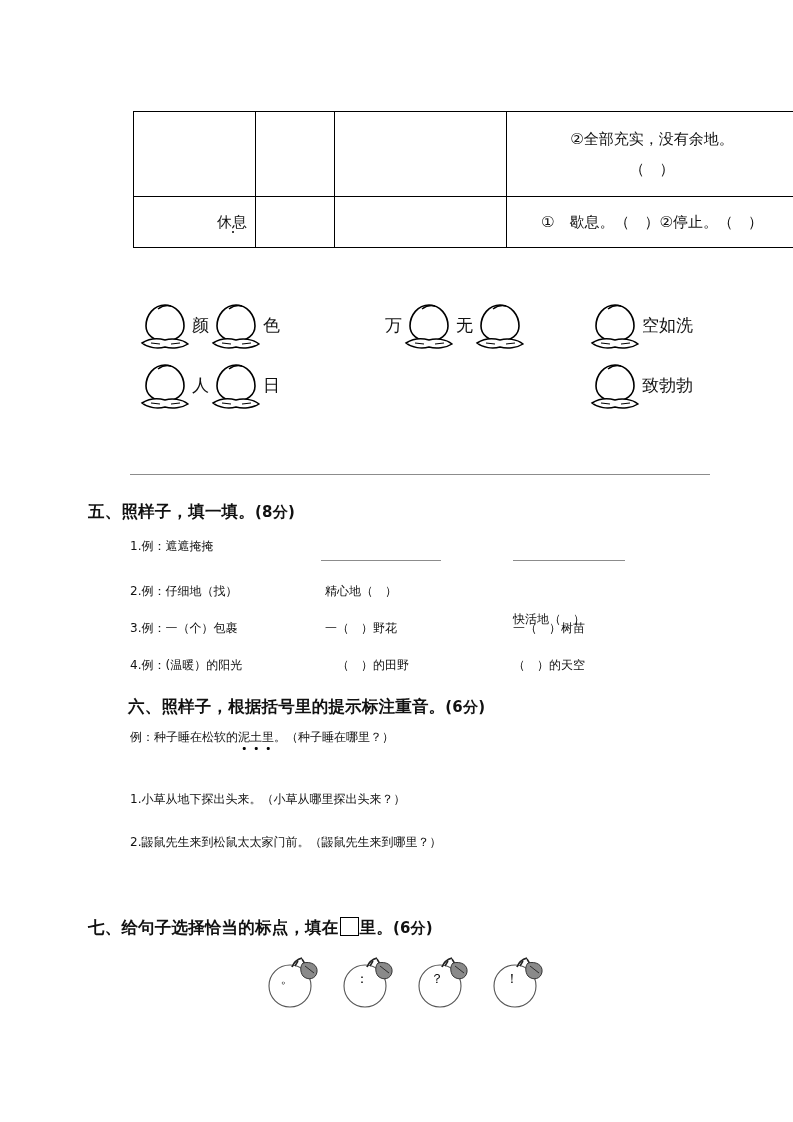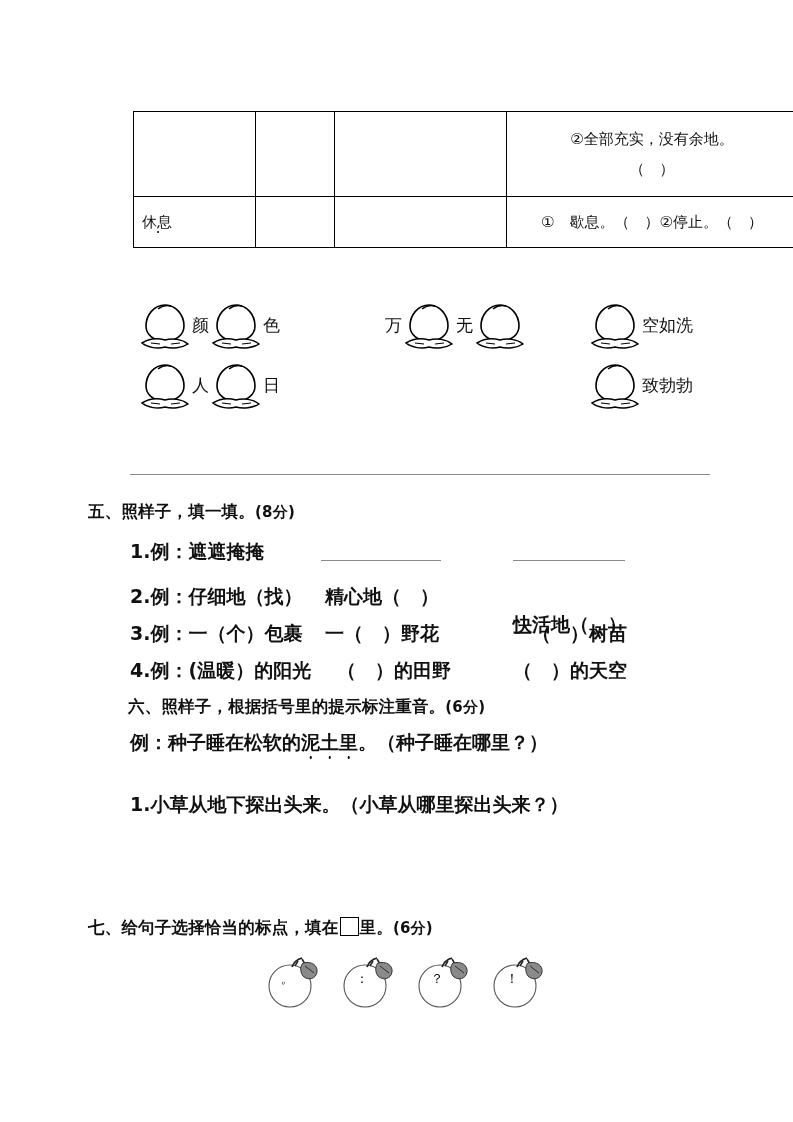--- a/index.html
+++ b/index.html
@@ -32,21 +32,21 @@
     table-layout: fixed;
   }
   .vocab-table td {
     border: 1.4px solid #000;
     padding: 6px 8px;
     vertical-align: middle;
     font-size: 15px;
     line-height: 1.75;
     font-family: "DejaVu Sans", "Liberation Sans", sans-serif;
   }
-  .col-word  { width: 105px; text-align: left; }
+  .col-word  { width: 105px; text-align: right; }
   .col-pinyin{ width: 62px; }
   .col-mid   { width: 155px; }
   .col-def   { width: 274px; text-align: left; }
   .row-tall td { height: 72px; }
   .row-short td { height: 38px; }
   .def-line { display: block; white-space: nowrap; text-align: center; }
   .def-line.second { margin-top: 4px; }
   .dotted-under {
     position: relative;
   }
@@ -79,25 +79,24 @@
     width: 17px;
     height: 17px;
     border: 1.4px solid #000;
     vertical-align: -3px;
     margin: 0 1px;
   }
 
   
   .atext {
     position: absolute;
-    font-size: 19px;
+    font-size: 12px;
     white-space: nowrap;
     font-family: "DejaVu Sans", "Liberation Sans", sans-serif;
     line-height: 1.3;
-    font-weight: bold;
   }
 
   
   .peach-row {
     position: absolute;
     display: flex;
     align-items: center;
     height: 56px;
   }
   .peach-group {
@@ -311,20 +310,23 @@
     <span>六、照样子，根据括号里的提示标注重音。</span><span class="pts">(6分)</span>
   </div>
 
   <div class="atext" style="left:130px; top:730px;">
     <span>例：种子睡在松软的</span><span class="emph">泥</span><span class="emph">土</span><span class="emph">里</span><span>。（种子睡在哪里？）</span>
   </div>
 
   <div class="atext" style="left:130px; top:792px;">
     <span>1.</span><span>小草从地下探出头来。（小草从哪里探出头来？）</span>
   </div>
+  <div class="atext" style="left:130px; top:835px;">
+    <span>2.</span><span>鼹鼠先生来到松鼠太太家门前。（鼹鼠先生来到哪里？）</span>
+  </div>
 
   <div class="sec-head" style="top:917px;">
     <span>七、给句子选择恰当的标点，填在</span><span class="inline-box"></span><span>里。</span><span class="pts">(6分)</span>
   </div>
 
   <div class="apple-row" style="left:265px; top:955px; gap:17px;">
 
     <div class="apple-wrap">
       <svg class="apple" viewBox="0 0 58 56">
         <circle cx="25" cy="31" r="21" fill="#fff" stroke="#555" stroke-width="1.1"></circle>

